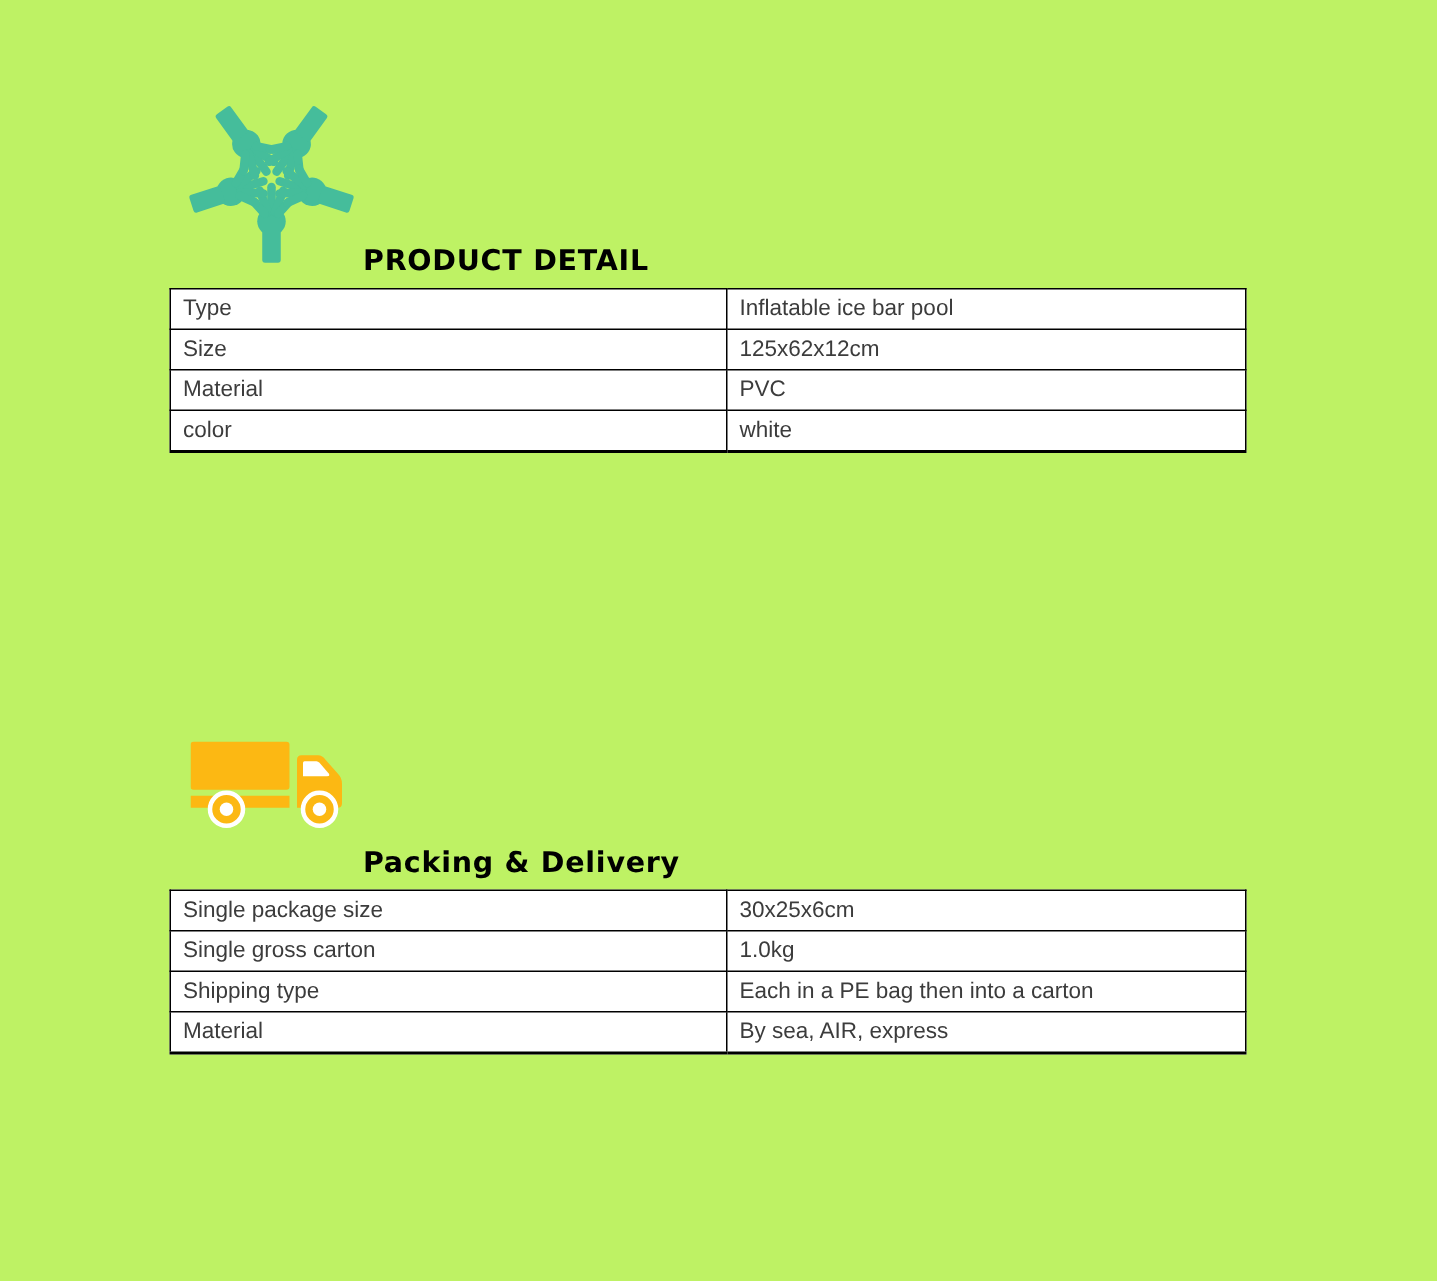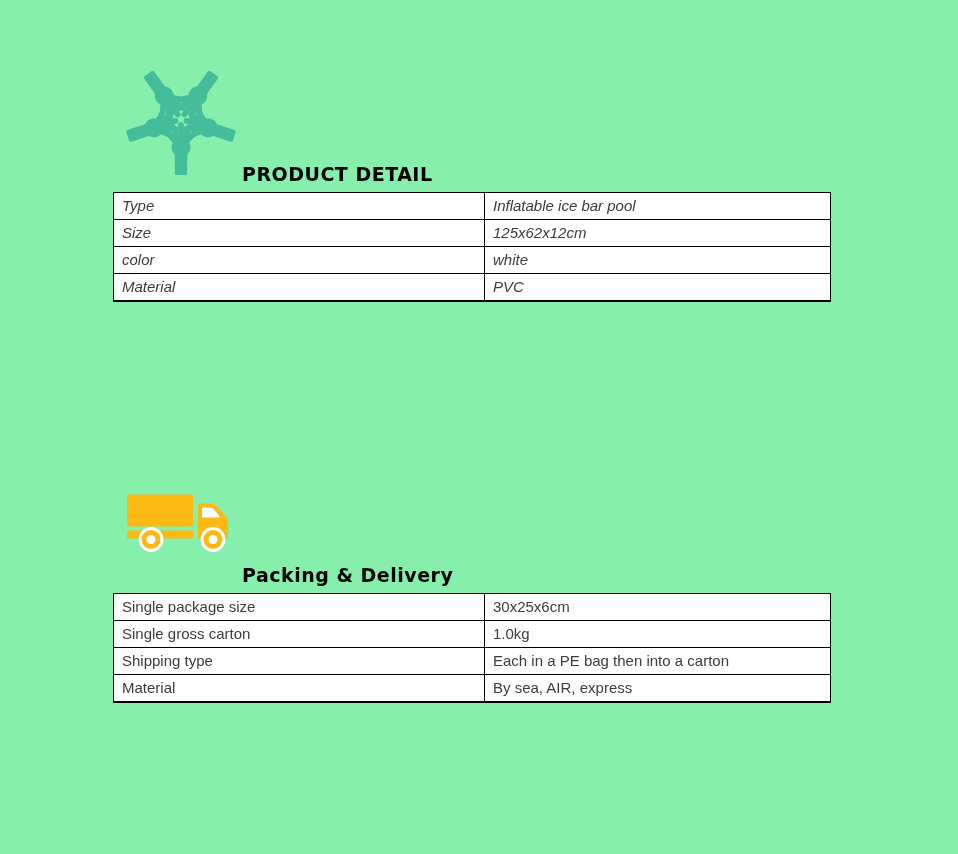--- a/index.html
+++ b/index.html
@@ -1,21 +1,21 @@
 <!DOCTYPE html>
 <html><head>
 <meta charset="utf-8">
 <style>
   * { margin: 0; padding: 0; box-sizing: border-box; }
   body { background: #ffffff; font-family: "Liberation Sans", sans-serif; }
   .canvas {
     position: relative;
     width: 958px;
     height: 854px;
-    background: #86efac;
+    background: #bef264;
     overflow: hidden;
   }
   .icon-wrap { position: absolute; }
   .hands-icon-wrap { left: 124px; top: 62px; width: 114px; height: 116px; }
   .truck-icon-wrap { left: 127px; top: 489px; width: 110px; height: 65px; }
   .section-title {
     position: absolute;
     left: 242px;
     color: #000000;
     font-family: "DejaVu Sans", sans-serif;
@@ -27,21 +27,21 @@
   .title-product { top: 163px; }
   .title-packing { top: 564px; text-align: center; }
   table.spec-table {
     position: absolute;
     left: 113px;
     width: 717px;
     border-collapse: collapse;
     table-layout: fixed;
     background: #ffffff;
   }
-  .table-product { top: 192px; font-style: italic; }
+  .table-product { top: 192px; }
   .table-packing { top: 593px; }
   table.spec-table td {
     border: 1px solid #000000;
     height: 27px;
     padding: 1px 8px 2px 8px;
     font-family: "Liberation Sans", sans-serif;
     font-size: 15px;
     font-weight: 400;
     color: #3c3c3c;
     vertical-align: middle;
@@ -90,26 +90,26 @@
     <tbody>
       <tr>
         <td>Type</td>
         <td>Inflatable ice bar pool</td>
       </tr>
       <tr>
         <td>Size</td>
         <td>125x62x12cm</td>
       </tr>
       <tr>
+        <td>Material</td>
+        <td>PVC</td>
+      </tr>
+      <tr>
         <td>color</td>
         <td>white</td>
-      </tr>
-      <tr>
-        <td>Material</td>
-        <td>PVC</td>
       </tr>
     </tbody>
   </table>
 
   <div class="icon-wrap truck-icon-wrap">
     <svg width="110" height="65" viewBox="0 0 110 64" xmlns="http://www.w3.org/2000/svg" aria-hidden="true">
       <g fill="#fcb813">
         <rect x="0" y="5" width="66" height="32" rx="2"></rect>
         <rect x="0" y="41" width="66" height="8"></rect>
         <path d="M71 49 L71 17 Q71 14 74 14 L85 14 Q88 14 90 17 L98 26 Q101 29 101 33 L101 46 Q101 49 98 49 Z"></path>

